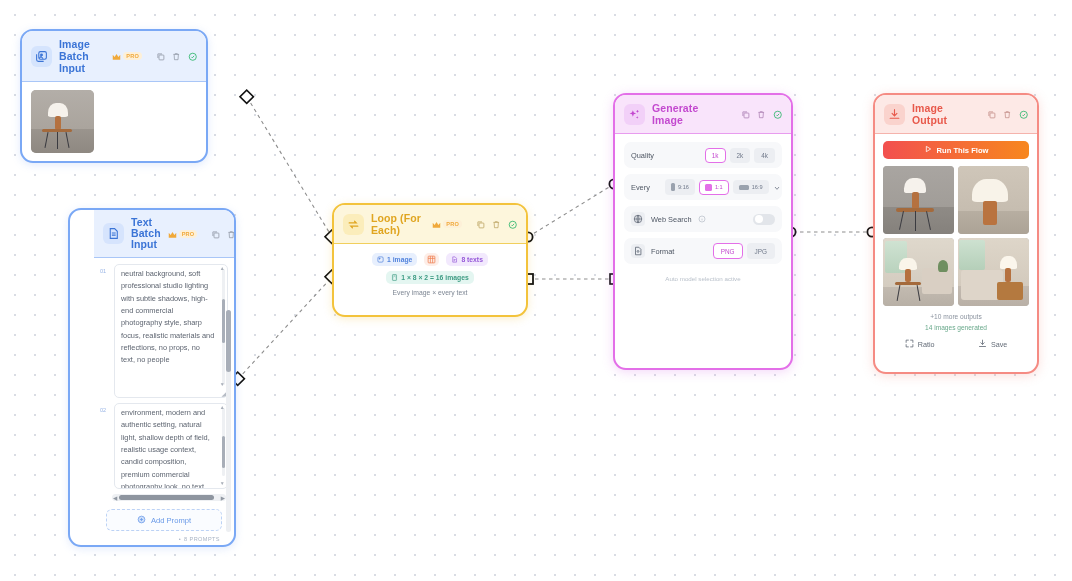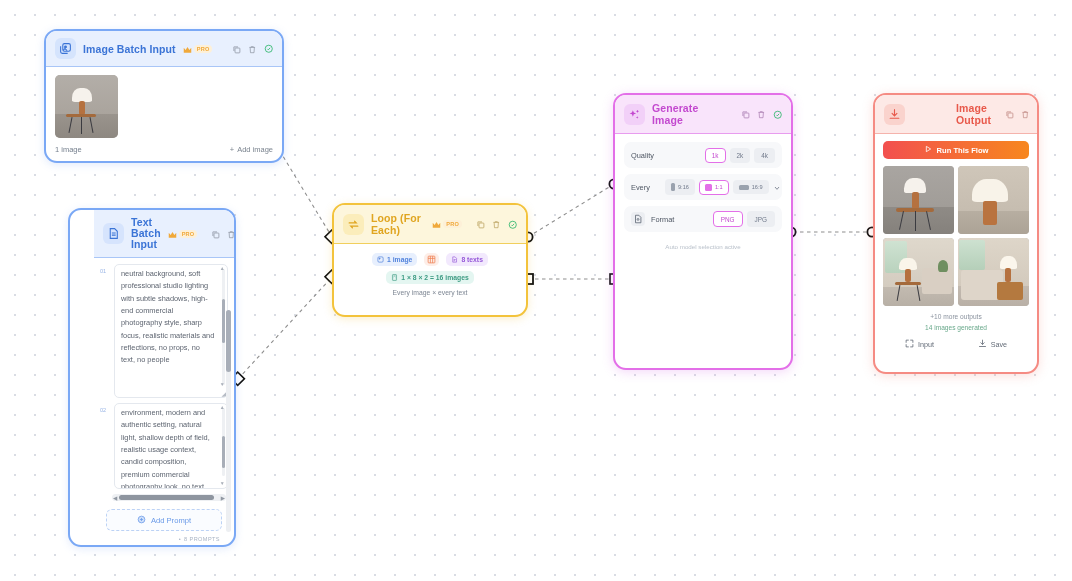--- a/index.html
+++ b/index.html
@@ -37,21 +37,21 @@
   .head-spacer { flex: 1 1 auto; }
   .pro-wrap { display: flex; align-items: center; gap: 2px; }
   .pro-badge {
     font-size: 5.6px; font-weight: bold; color: #f0a93b;
     background: #fdf0d8; border-radius: 5px; padding: 1px 3px; letter-spacing: .2px;
   }
   .hicons { display: flex; align-items: center; gap: 7px; }
 
   
   #node-image-batch {
-    left: 44px; top: 29px; width: 240px; height: 134px;
+    left: 20px; top: 29px; width: 188px; height: 134px;
     border: 2px solid #7aa8f5;
     box-shadow: 0 2px 9px rgba(120,160,240,.22);
   }
   #node-image-batch .node-head { background: #e8f0fe; border-bottom: 1.5px solid #a9c6f7; }
   #node-image-batch .head-icon { background: #d5e4fd; }
   #node-image-batch .head-title { color: #3b74d6; }
   .ib-body { padding: 8px 9px 6px; }
   .ib-thumb {
     width: 63px; height: 63px; border-radius: 5px; overflow: hidden;
     position: relative; background: #b7b2ac;
@@ -173,21 +173,21 @@
   .gi-foot { text-align: center; font-size: 6.2px; color: #b9c0ca; padding: 5px 0 0; }
 
   
   #node-output {
     left: 873px; top: 93px; width: 166px; height: 281px;
     border: 2px solid #f58b83;
     box-shadow: 0 2px 11px rgba(240,130,120,.25);
   }
   #node-output .node-head { background: #fde9e6; border-bottom: 1.5px solid #f5b3ac; }
   #node-output .head-icon { background: #fad3cd; }
-  #node-output .head-title { color: #e8594b; margin-left: 44px; }
+  #node-output .head-title { color: #e8594b; }
   .out-body { padding: 7px 8px 5px; }
   .run-btn {
     height: 18px; border-radius: 5px;
     background: linear-gradient(90deg, #f2504f 0%, #f7871e 100%);
     display: flex; align-items: center; justify-content: center; gap: 5px;
     color: #fff; font-size: 7.6px; font-weight: bold;
   }
   .out-grid { display: grid; grid-template-columns: 1fr 1fr; gap: 4px; margin-top: 7px; }
   .out-cell { height: 68px; border-radius: 4px; overflow: hidden; position: relative; background: #b9b4ae; }
   .out-more { text-align: center; font-size: 6.6px; color: #8b939f; margin-top: 7px; }
@@ -525,20 +525,37 @@
             <span>16:9</span>
           </span>
           <span>
             <svg width="8" height="8" viewBox="0 0 24 24" fill="none" stroke="#767e8c" stroke-width="2.6">
                 <path d="M6 9l6 7 6-7"></path>
               </svg>
           </span>
         </span>
       </div>
 
+      <div class="gi-row">
+        <span class="gi-ico">
+          <svg width="10" height="10" viewBox="0 0 24 24" fill="none" stroke="#5b6472" stroke-width="1.9">
+              <circle cx="12" cy="12" r="9"></circle>
+              <path d="M3 12h18M12 3c3 3.5 3 14 0 18M12 3c-3 3.5-3 14 0 18"></path>
+            </svg>
+        </span>
+        <span class="gi-label" style="flex:0 0 auto">Web Search</span>
+        <span class="info">
+          <svg width="8" height="8" viewBox="0 0 24 24" fill="none" stroke="#b3bac4" stroke-width="2">
+              <circle cx="12" cy="12" r="9"></circle>
+              <path d="M12 11v5M12 8h.01"></path>
+            </svg>
+        </span>
+        <span class="head-spacer"></span>
+        <span class="toggle"></span>
+      </div>
 
 
       <div class="gi-row">
         <span class="gi-ico">
           <svg width="10" height="10" viewBox="0 0 24 24" fill="none" stroke="#5b6472" stroke-width="1.9">
               <path d="M6 3h8l5 5v13H6z"></path>
               <circle cx="12" cy="13" r="2.2"></circle>
             </svg>
         </span>
         <span class="gi-label">Format</span>
@@ -635,21 +652,21 @@
       <div class="out-more">+10 more outputs</div>
       <div class="out-gen">14 images generated</div>
 
       <div class="out-actions">
         <span class="out-act">
           <span>
             <svg width="9" height="9" viewBox="0 0 24 24" fill="none" stroke="#636b77" stroke-width="2.2" stroke-linecap="round">
                 <path d="M9 3H3v6M15 3h6v6M9 21H3v-6M15 21h6v-6"></path>
               </svg>
           </span>
-          <span>Input</span>
+          <span>Ratio</span>
         </span>
         <span class="out-act">
           <span>
             <svg width="9" height="9" viewBox="0 0 24 24" fill="none" stroke="#636b77" stroke-width="2.2" stroke-linecap="round">
                 <path d="M12 3v11M7.5 10L12 14.5 16.5 10M4 20h16"></path>
               </svg>
           </span>
           <span>Save</span>
         </span>
       </div>

